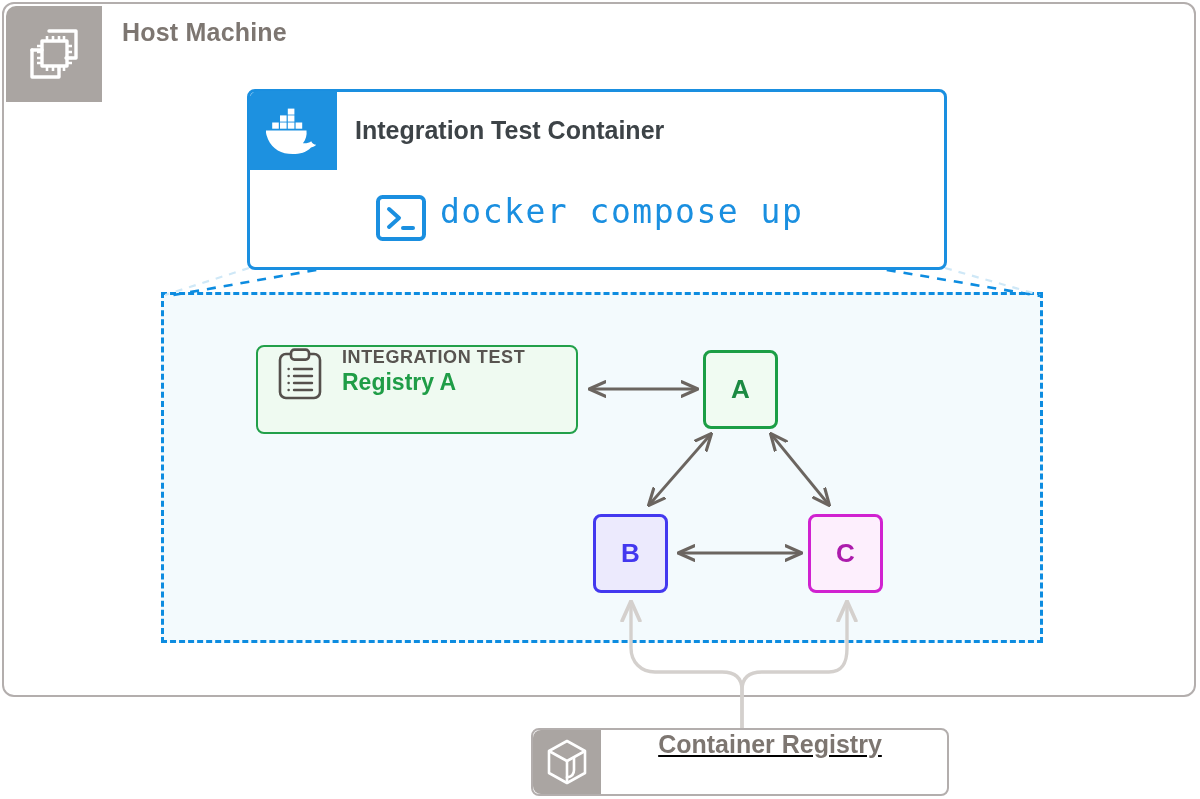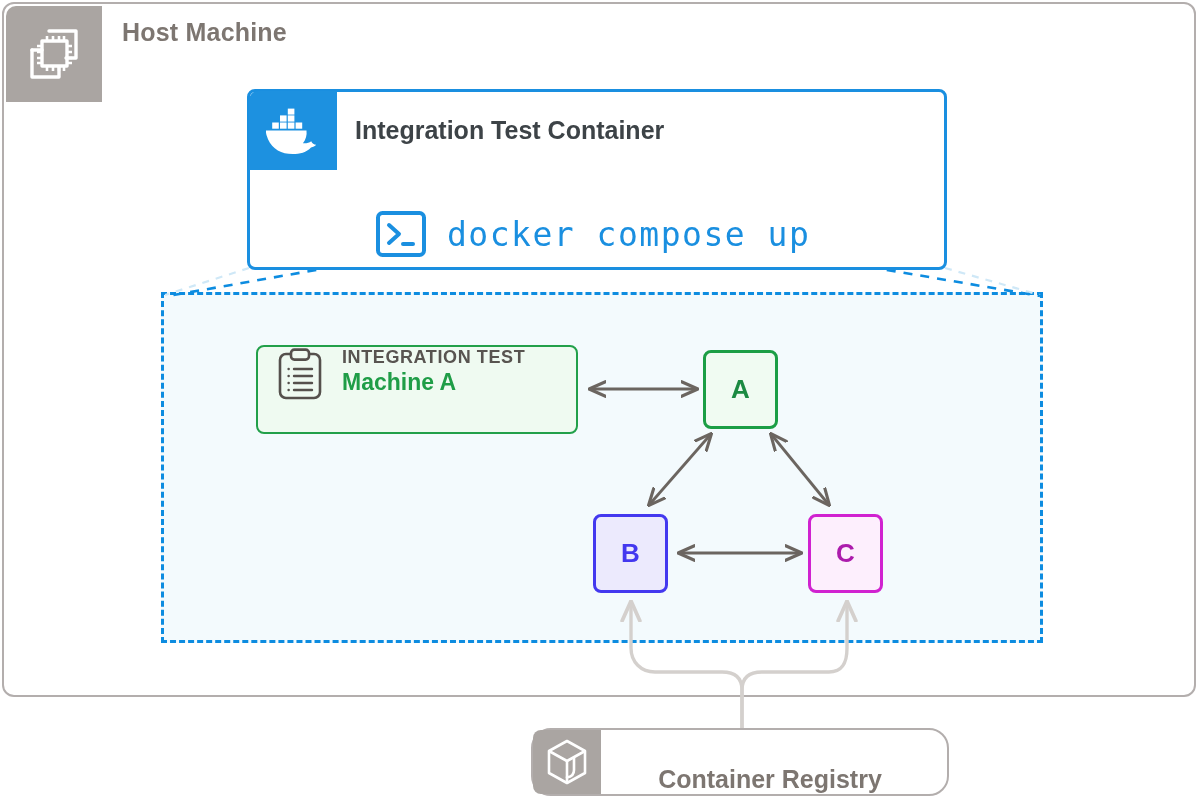--- a/index.html
+++ b/index.html
@@ -86,24 +86,24 @@
     left: 105px;
     top: 24px;
     font-size: 25px;
     font-weight: bold;
     color: #3d4347;
     white-space: nowrap;
   }
   .cmd-row {
     position: absolute;
     left: 125px;
-    top: 116px;
-    display: flex;
-    align-items: center;
-    gap: 20px;
+    top: 100px;
+    display: flex;
+    align-items: flex-start;
+    gap: 13px;
   }
   .cmd-text {
     font-family: "DejaVu Sans Mono", monospace;
     font-size: 33px;
     color: #1a8fe0;
     letter-spacing: 1.5px;
     white-space: nowrap;
   }
 
   
@@ -190,25 +190,26 @@
   }
 
   
   .registry {
     position: absolute;
     left: 531px;
     top: 728px;
     width: 418px;
     height: 68px;
     border: 2px solid #b3aead;
-    border-radius: 20px;
+    border-radius: 8px;
     background: #ffffff;
     box-sizing: border-box;
     display: flex;
-    align-items: flex-end;
+    align-items: flex-start;
+    text-decoration: underline;
   }
   .registry-badge {
     width: 68px;
     height: 64px;
     background: #aaa5a2;
     border-top-left-radius: 8px;
     border-bottom-left-radius: 8px;
     display: flex;
     align-items: center;
     justify-content: center;
@@ -335,21 +336,21 @@
         <path d="M12.6 29 h0.1"></path>
           <path d="M18 29 H36"></path>
         <path d="M12.6 36 h0.1"></path>
           <path d="M18 36 H36"></path>
         <path d="M12.6 43 h0.1"></path>
           <path d="M18 43 H36"></path>
       </g>
     </svg>
     <div class="service-card-text">
       <div class="service-kicker">INTEGRATION TEST</div>
-      <div class="service-name">Machine A</div>
+      <div class="service-name">Registry A</div>
     </div>
   </div>
 
   <div class="node node-a">A</div>
   <div class="node node-b">B</div>
   <div class="node node-c">C</div>
 
   <div class="registry">
     <div class="registry-badge">
       <svg width="46" height="48" viewBox="0 0 46 48">

